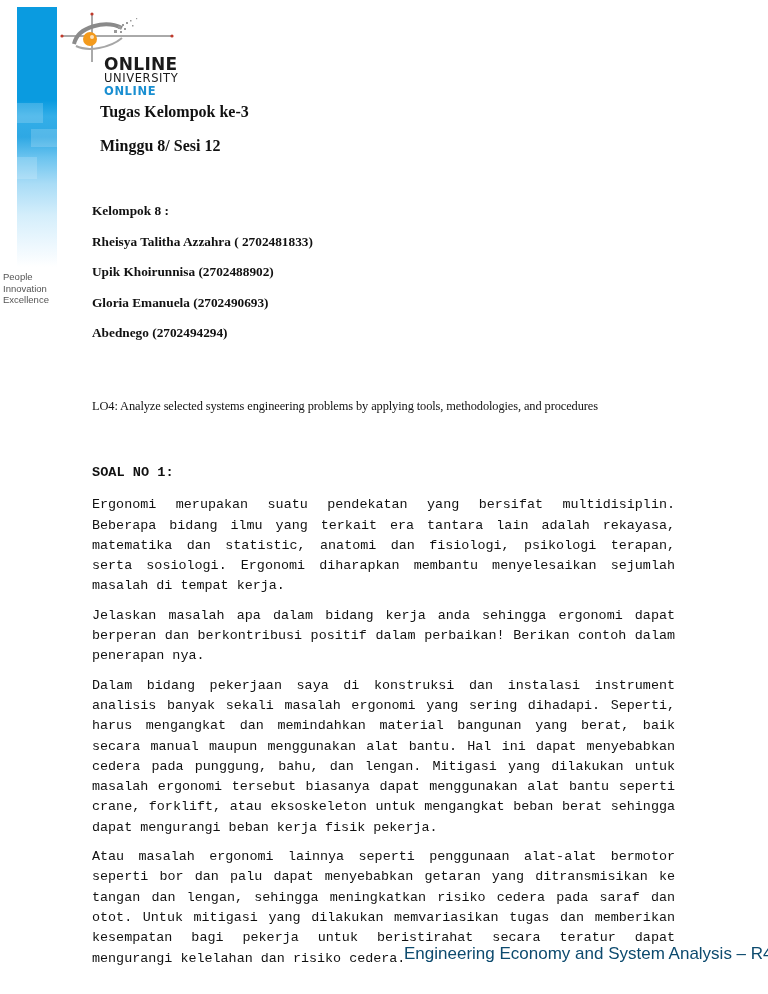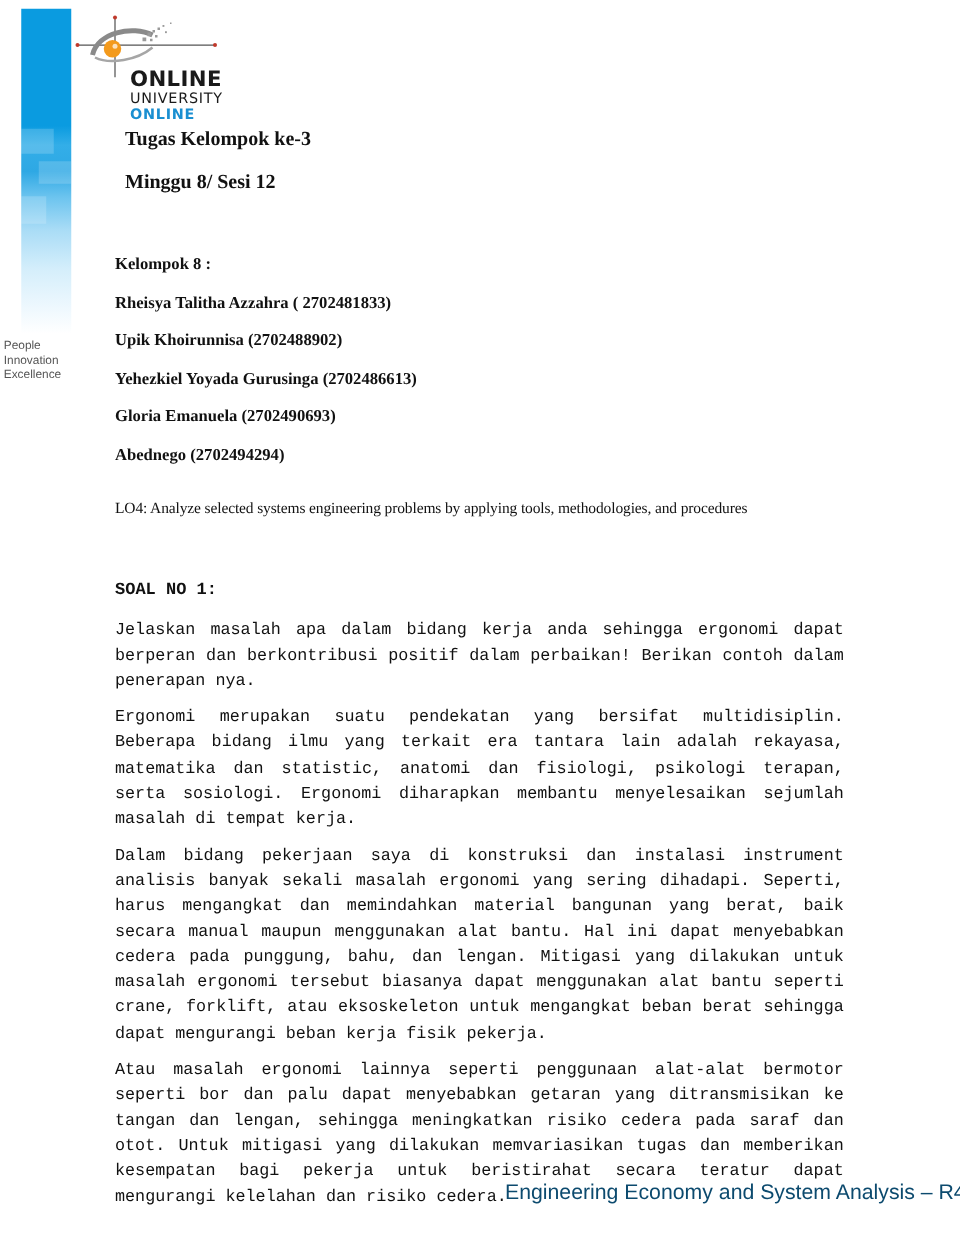--- a/index.html
+++ b/index.html
@@ -81,28 +81,27 @@
   <div class="logo-online">ONLINE</div>
 </div>
 
 <div class="title t1">Tugas Kelompok ke-3</div>
 <div class="title t2">Minggu 8/ Sesi 12</div>
 
 <div class="members">
   <div>Kelompok 8 :</div>
   <div>Rheisya Talitha Azzahra ( 2702481833)</div>
   <div>Upik Khoirunnisa (2702488902)</div>
-  <div>Yehezkiel Yoyada Gurusinga (2702486613)</div>
   <div>Gloria Emanuela (2702490693)</div>
   <div>Abednego (2702494294)</div>
 </div>
 
 <div class="lo">LO4: Analyze selected systems engineering problems by applying tools, methodologies, and procedures</div>
 
 <div class="content">
   <p class="heading">SOAL NO 1:</p>
+  <p>Ergonomi merupakan suatu pendekatan yang bersifat multidisiplin. Beberapa bidang ilmu yang terkait era tantara lain adalah rekayasa, matematika dan statistic, anatomi dan fisiologi, psikologi terapan, serta sosiologi. Ergonomi diharapkan membantu menyelesaikan sejumlah masalah di tempat kerja.</p>
   <p>Jelaskan masalah apa dalam bidang kerja anda sehingga ergonomi dapat berperan dan berkontribusi positif dalam perbaikan! Berikan contoh dalam penerapan nya.</p>
-  <p>Ergonomi merupakan suatu pendekatan yang bersifat multidisiplin. Beberapa bidang ilmu yang terkait era tantara lain adalah rekayasa, matematika dan statistic, anatomi dan fisiologi, psikologi terapan, serta sosiologi. Ergonomi diharapkan membantu menyelesaikan sejumlah masalah di tempat kerja.</p>
   <p>Dalam bidang pekerjaan saya di konstruksi dan instalasi instrument analisis banyak sekali masalah ergonomi yang sering dihadapi. Seperti, harus mengangkat dan memindahkan material bangunan yang berat, baik secara manual maupun menggunakan alat bantu. Hal ini dapat menyebabkan cedera pada punggung, bahu, dan lengan. Mitigasi yang dilakukan untuk masalah ergonomi tersebut biasanya dapat menggunakan alat bantu seperti crane, forklift, atau eksoskeleton untuk mengangkat beban berat sehingga dapat mengurangi beban kerja fisik pekerja.</p>
   <p>Atau masalah ergonomi lainnya seperti penggunaan alat-alat bermotor seperti bor dan palu dapat menyebabkan getaran yang ditransmisikan ke tangan dan lengan, sehingga meningkatkan risiko cedera pada saraf dan otot. Untuk mitigasi yang dilakukan memvariasikan tugas dan memberikan kesempatan bagi pekerja untuk beristirahat secara teratur dapat mengurangi kelelahan dan risiko cedera.</p>
 </div>
 
 <div class="footer">Engineering Economy and System Analysis – R4</div>
 
 </body></html>

